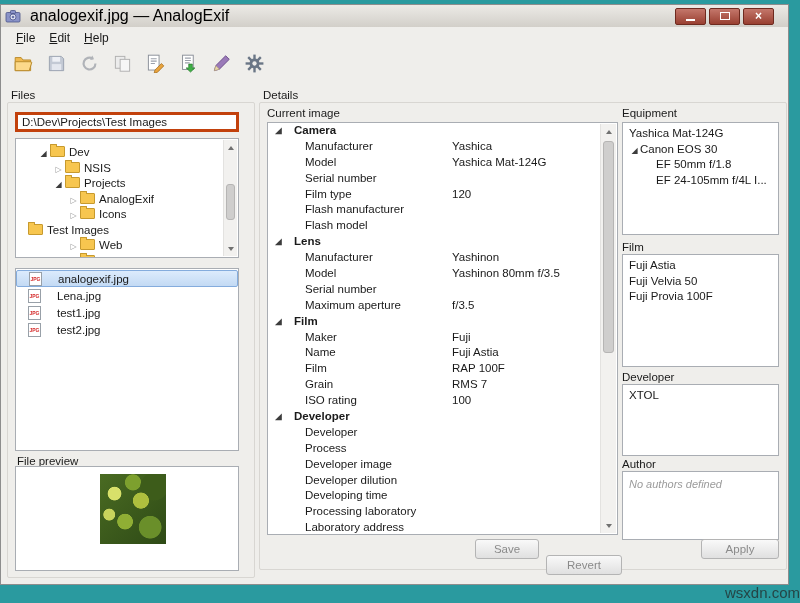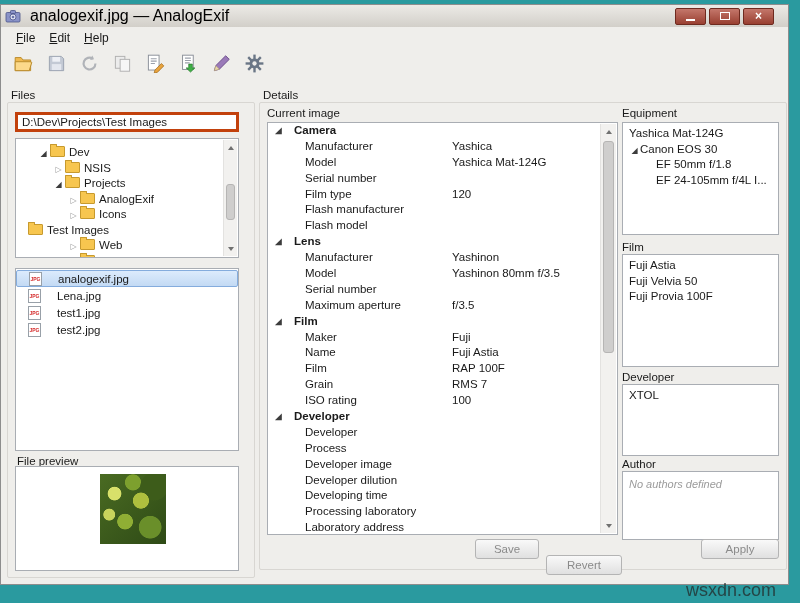--- a/index.html
+++ b/index.html
@@ -2,21 +2,21 @@
 <html><head>
 <meta charset="utf-8">
 <style>
   html,body { margin:0; padding:0; }
   body {
     width:800px; height:603px; position:relative; overflow:hidden;
     background:#2a9a9f;
     font-family:"Liberation Sans", sans-serif;
     -webkit-font-smoothing:antialiased;
   }
-  .watermark { position:absolute; right:24px; bottom:2px; font-size:18px; color:rgba(35,48,48,.8); }
+  .watermark { position:absolute; right:0; bottom:2px; font-size:15px; color:rgba(35,48,48,.8); }
 
   .window {
     position:absolute; left:0; top:4px; width:789px; height:581px;
     background:#efeeeb; border:1px solid #8d8d8d; box-sizing:border-box;
   }
 
   
   .titlebar { position:absolute; left:0; top:0; right:0; height:22px;
     background:linear-gradient(#eceae6,#d2cfc9); display:flex; align-items:center; padding:0 4px; }
   .app-icon { width:16px; height:16px; flex:none; }

